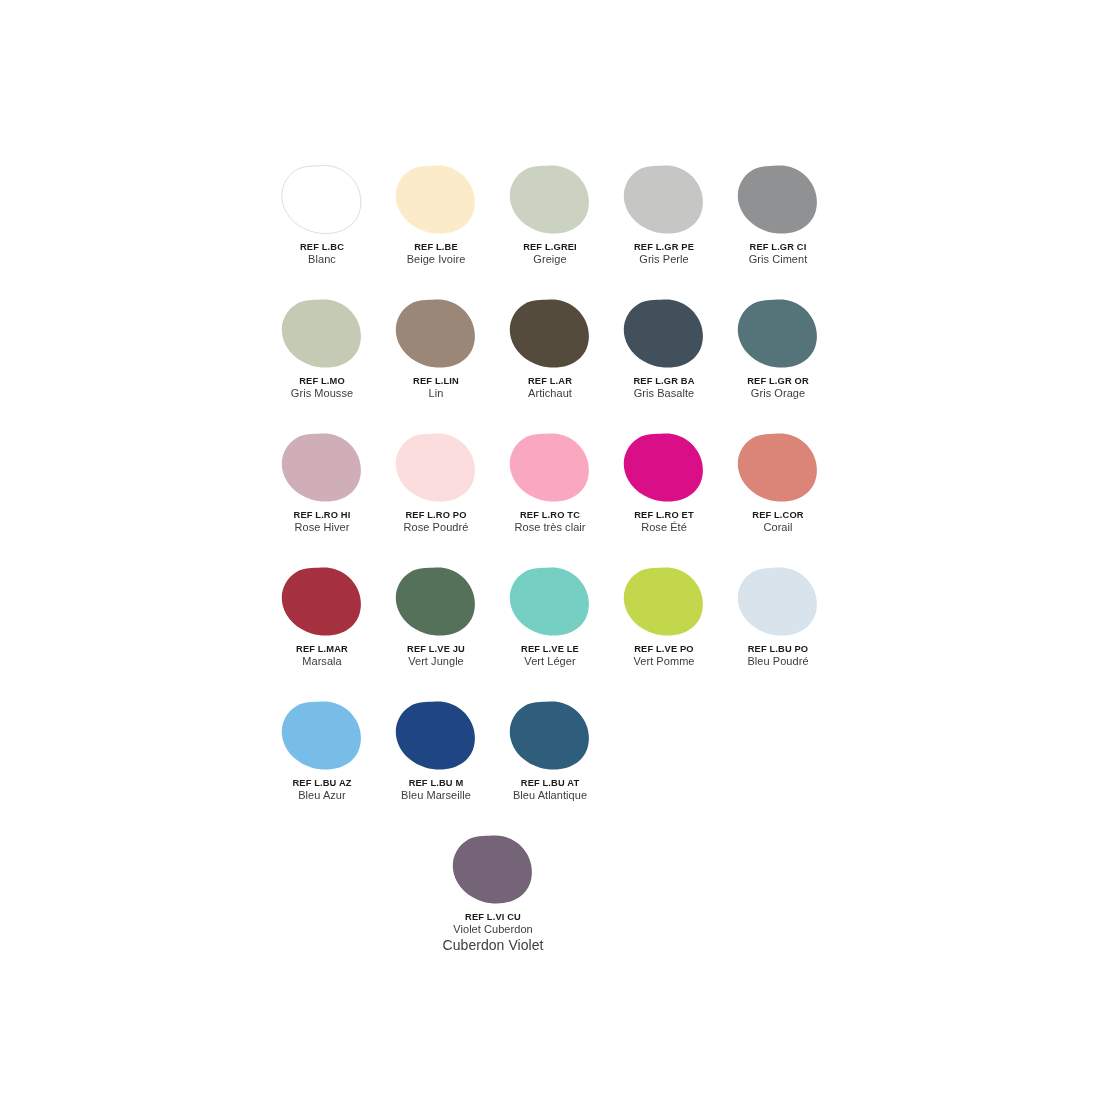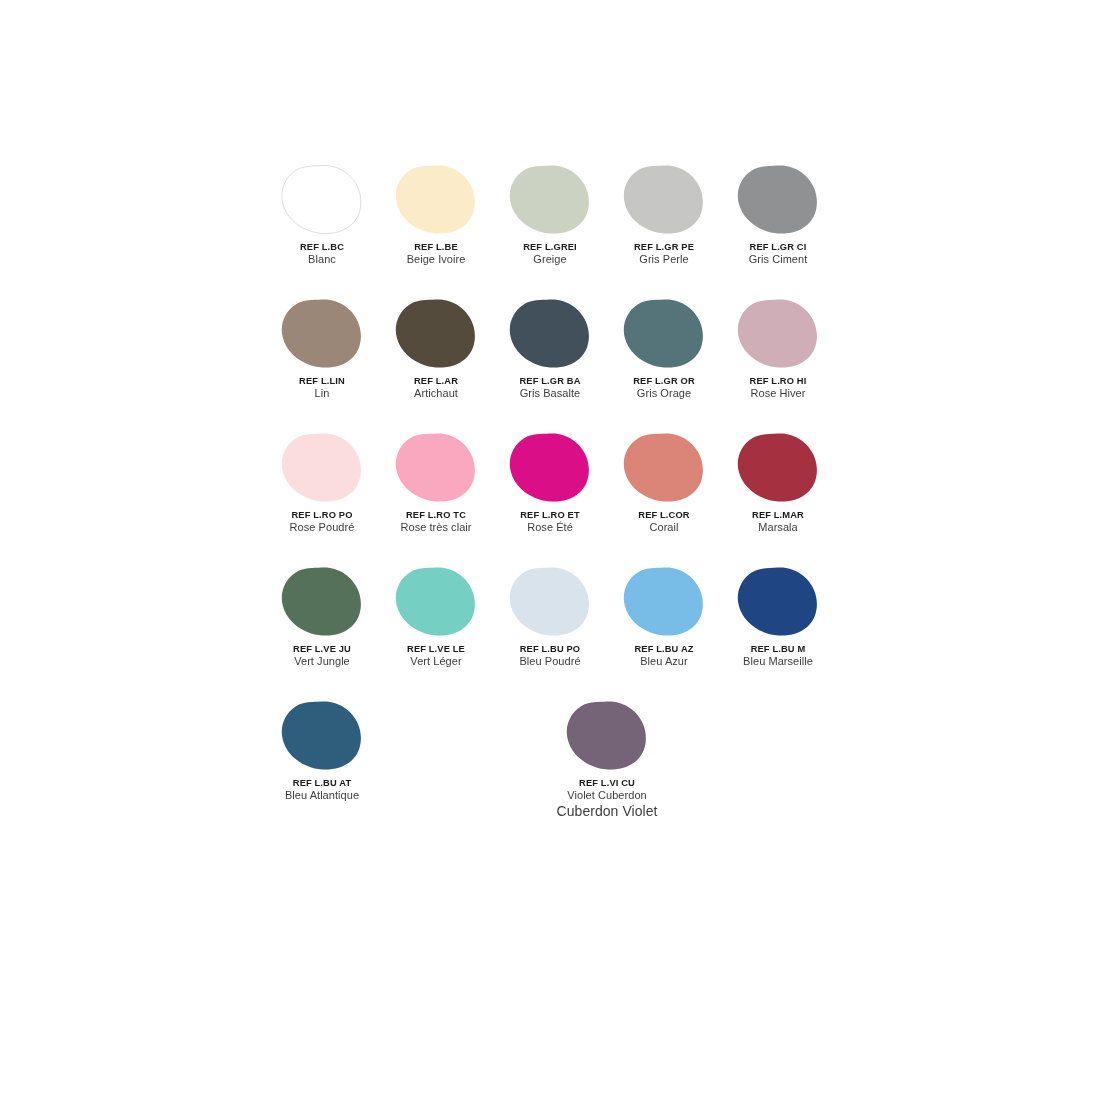--- a/index.html
+++ b/index.html
@@ -154,20 +154,31 @@
           </svg>
         </div>
         <div class="swatch-labels">
           <span class="ref-code">REF L.GR CI</span>
           <span class="color-name">Gris Ciment</span>
         </div>
       </div>
       <div class="swatch-cell">
         <div class="blob-wrap">
           <svg class="blob" viewBox="0 0 84 74">
+            <path d="M41.6,1.6 C58.5,0.4 73.2,10.8 79.0,24.6 C84.6,37.9 82.3,53.4 72.2,62.4 C61.7,71.8 45.0,73.6 31.0,69.3 C16.6,64.9 5.0,54.3 1.6,40.4 C-1.7,27.0 4.0,13.2 15.4,6.3 C23.4,1.5 32.4,2.3 41.6,1.6 Z" fill="#C4CAB3"></path>
+          </svg>
+        </div>
+        <div class="swatch-labels">
+          <span class="ref-code">REF L.MO</span>
+          <span class="color-name">Gris Mousse</span>
+        </div>
+      </div>
+      <div class="swatch-cell">
+        <div class="blob-wrap">
+          <svg class="blob" viewBox="0 0 84 74">
             <path d="M41.6,1.6 C58.5,0.4 73.2,10.8 79.0,24.6 C84.6,37.9 82.3,53.4 72.2,62.4 C61.7,71.8 45.0,73.6 31.0,69.3 C16.6,64.9 5.0,54.3 1.6,40.4 C-1.7,27.0 4.0,13.2 15.4,6.3 C23.4,1.5 32.4,2.3 41.6,1.6 Z" fill="#9A8777"></path>
           </svg>
         </div>
         <div class="swatch-labels">
           <span class="ref-code">REF L.LIN</span>
           <span class="color-name">Lin</span>
         </div>
       </div>
       <div class="swatch-cell">
         <div class="blob-wrap">
@@ -281,20 +292,31 @@
       </div>
       <div class="swatch-cell">
         <div class="blob-wrap">
           <svg class="blob" viewBox="0 0 84 74">
             <path d="M41.6,1.6 C58.5,0.4 73.2,10.8 79.0,24.6 C84.6,37.9 82.3,53.4 72.2,62.4 C61.7,71.8 45.0,73.6 31.0,69.3 C16.6,64.9 5.0,54.3 1.6,40.4 C-1.7,27.0 4.0,13.2 15.4,6.3 C23.4,1.5 32.4,2.3 41.6,1.6 Z" fill="#76CFC3"></path>
           </svg>
         </div>
         <div class="swatch-labels">
           <span class="ref-code">REF L.VE LE</span>
           <span class="color-name">Vert Léger</span>
+        </div>
+      </div>
+      <div class="swatch-cell">
+        <div class="blob-wrap">
+          <svg class="blob" viewBox="0 0 84 74">
+            <path d="M41.6,1.6 C58.5,0.4 73.2,10.8 79.0,24.6 C84.6,37.9 82.3,53.4 72.2,62.4 C61.7,71.8 45.0,73.6 31.0,69.3 C16.6,64.9 5.0,54.3 1.6,40.4 C-1.7,27.0 4.0,13.2 15.4,6.3 C23.4,1.5 32.4,2.3 41.6,1.6 Z" fill="#C3D74C"></path>
+          </svg>
+        </div>
+        <div class="swatch-labels">
+          <span class="ref-code">REF L.VE PO</span>
+          <span class="color-name">Vert Pomme</span>
         </div>
       </div>
       <div class="swatch-cell">
         <div class="blob-wrap">
           <svg class="blob" viewBox="0 0 84 74">
             <path d="M41.6,1.6 C58.5,0.4 73.2,10.8 79.0,24.6 C84.6,37.9 82.3,53.4 72.2,62.4 C61.7,71.8 45.0,73.6 31.0,69.3 C16.6,64.9 5.0,54.3 1.6,40.4 C-1.7,27.0 4.0,13.2 15.4,6.3 C23.4,1.5 32.4,2.3 41.6,1.6 Z" fill="#D8E3EC"></path>
           </svg>
         </div>
         <div class="swatch-labels">
           <span class="ref-code">REF L.BU PO</span>

